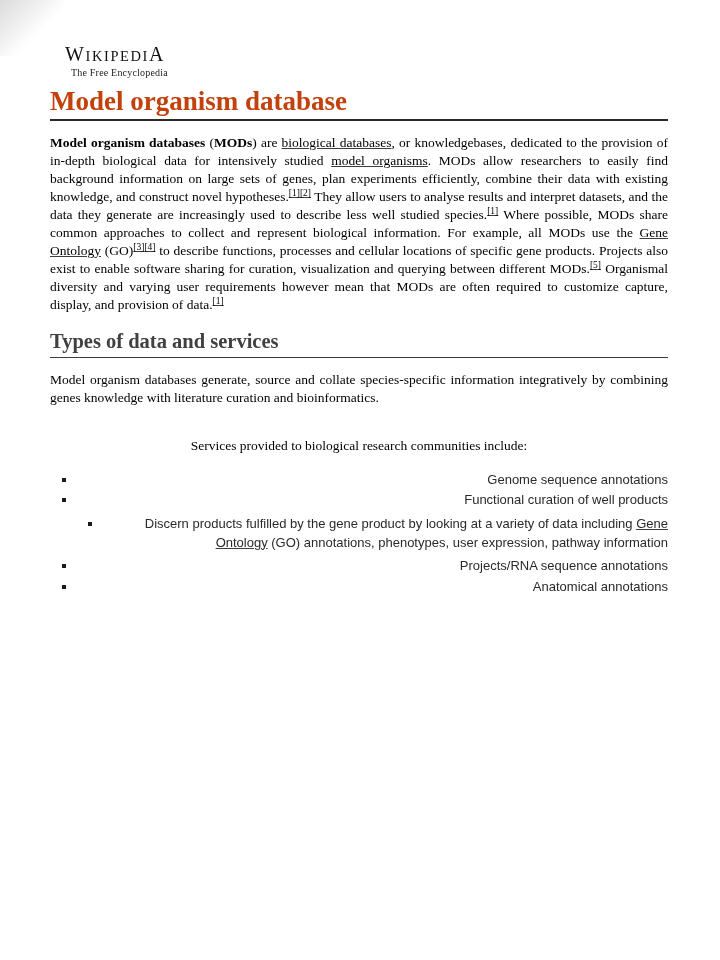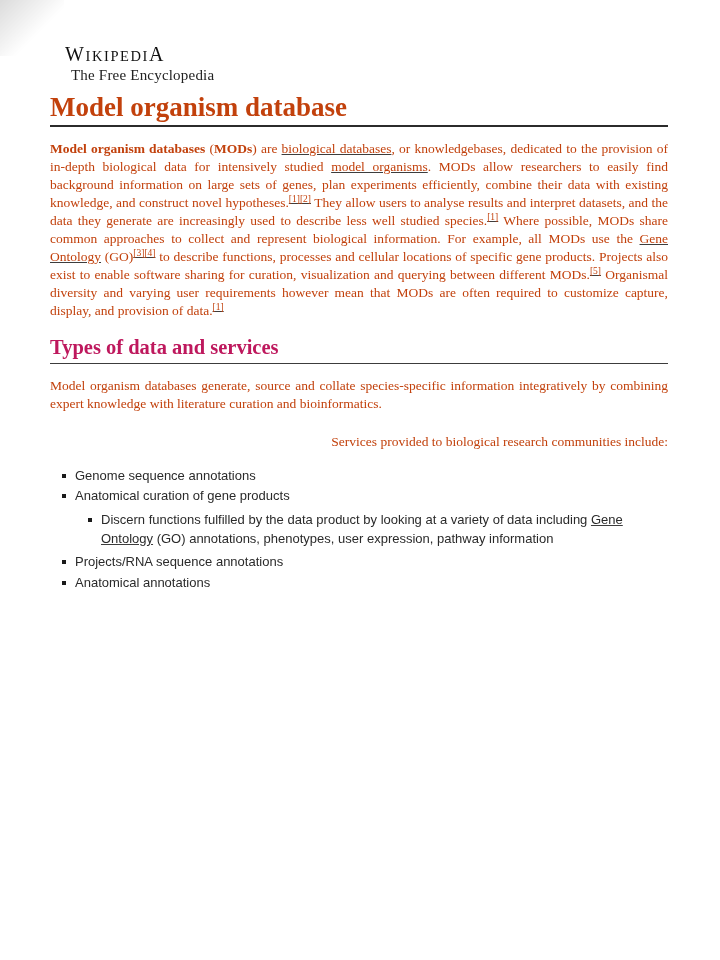--- a/index.html
+++ b/index.html
@@ -40,21 +40,21 @@
   .wordmark {
     font-family: "Liberation Serif", serif;
     color: #111111;
     font-size: 14.5px;
     letter-spacing: 1.6px;
     line-height: 1;
     display: inline-block;
   }
   .wm-big { font-size: 20px; }
   .tagline {
-    font-size: 15px;
+    font-size: 10px;
     color: #222222;
     margin-top: 2px;
     margin-left: 6px;
     letter-spacing: 0.2px;
   }
   
   h1.title {
     font-size: 27px;
     line-height: 1.12;
     font-weight: bold;
@@ -64,45 +64,46 @@
   .rule-title {
     border-bottom: 2.5px solid #2b2b2b;
     margin-top: 3px;
   }
   
   .body-text {
     font-size: 13.5px;
     line-height: 18px;
     text-align: justify;
     margin: 13px 0 0 0;
-    color: #c2410c;
+    color: #000000;
   }
   
   h2.section-h {
     font-size: 20.5px;
     font-weight: bold;
-    color: #be185d;
+    color: #404040;
     margin: 16px 0 0 0;
     line-height: 1.15;
   }
   .rule-h2 {
     border-bottom: 1.8px solid #3c3c3c;
     margin-top: 3px;
   }
   .services-intro {
-    text-align: right;
-    margin-top: 20px;
+    text-align: center;
+    margin-top: 30px;
   }
   
   .list {
     margin-top: 15px;
     font-family: "Liberation Sans", sans-serif;
     font-size: 13px;
     line-height: 19px;
     color: #2a2a2a;
+    text-align: right;
   }
   .li {
     display: flex;
     align-items: flex-start;
   }
   .li.lvl1 { padding-left: 12px; margin: 1.5px 0; }
   .li.lvl2 { padding-left: 38px; margin: 4.5px 0; }
   .bullet {
     flex: none;
     width: 4px;
@@ -140,36 +141,36 @@
   </header>
 
   <h1 class="title">Model organism database</h1>
   <div class="rule-title"></div>
 
   <p class="body-text"><span class="b">Model organism databases</span><span> (</span><span class="b">MODs</span><span>) are </span><span class="lnk">biological databases</span><span>, or knowledgebases, dedicated to the provision of in-depth biological data for intensively studied </span><span class="lnk">model organisms</span><span>. MODs allow researchers to easily find background information on large sets of genes, plan experiments efficiently, combine their data with existing knowledge, and construct novel hypotheses.</span><sup class="lnk">[1]</sup><sup class="lnk">[2]</sup><span> They allow users to analyse results and interpret datasets, and the data they generate are increasingly used to describe less well studied species.</span><sup class="lnk">[1]</sup><span> Where possible, MODs share common approaches to collect and represent biological information. For example, all MODs use the </span><span class="lnk">Gene Ontology</span><span> (GO)</span><sup class="lnk">[3]</sup><sup class="lnk">[4]</sup><span> to describe functions, processes and cellular locations of specific gene products. Projects also exist to enable software sharing for curation, visualization and querying between different MODs.</span><sup class="lnk">[5]</sup><span> Organismal diversity and varying user requirements however mean that MODs are often required to customize capture, display, and provision of data.</span><sup class="lnk">[1]</sup></p>
 
   <h2 class="section-h">Types of data and services</h2>
   <div class="rule-h2"></div>
 
-  <p class="body-text">Model organism databases generate, source and collate species-specific information integratively by combining expert knowledge with literature curation and bioinformatics.</p>
+  <p class="body-text">Model organism databases generate, source and collate species-specific information integratively by combining genes knowledge with literature curation and bioinformatics.</p>
 
   <p class="body-text services-intro">Services provided to biological research communities include:</p>
 
   <div class="list">
       <div class="li lvl1">
         <span class="bullet"></span>
         <span class="li-text"><span>Genome sequence annotations</span></span>
       </div>
       <div class="li lvl1">
         <span class="bullet"></span>
-        <span class="li-text"><span>Anatomical curation of gene products</span></span>
+        <span class="li-text"><span>Functional curation of well products</span></span>
       </div>
       <div class="li lvl2">
         <span class="bullet"></span>
-        <span class="li-text"><span>Discern functions fulfilled by the data product by looking at a variety of data including </span><span class="lnk">Gene Ontology</span><span> (GO) annotations, phenotypes, user expression, pathway information</span></span>
+        <span class="li-text"><span>Discern products fulfilled by the gene product by looking at a variety of data including </span><span class="lnk">Gene Ontology</span><span> (GO) annotations, phenotypes, user expression, pathway information</span></span>
       </div>
       <div class="li lvl1">
         <span class="bullet"></span>
         <span class="li-text"><span>Projects/RNA sequence annotations</span></span>
       </div>
       <div class="li lvl1">
         <span class="bullet"></span>
         <span class="li-text"><span>Anatomical annotations</span></span>
       </div>
     </div>

